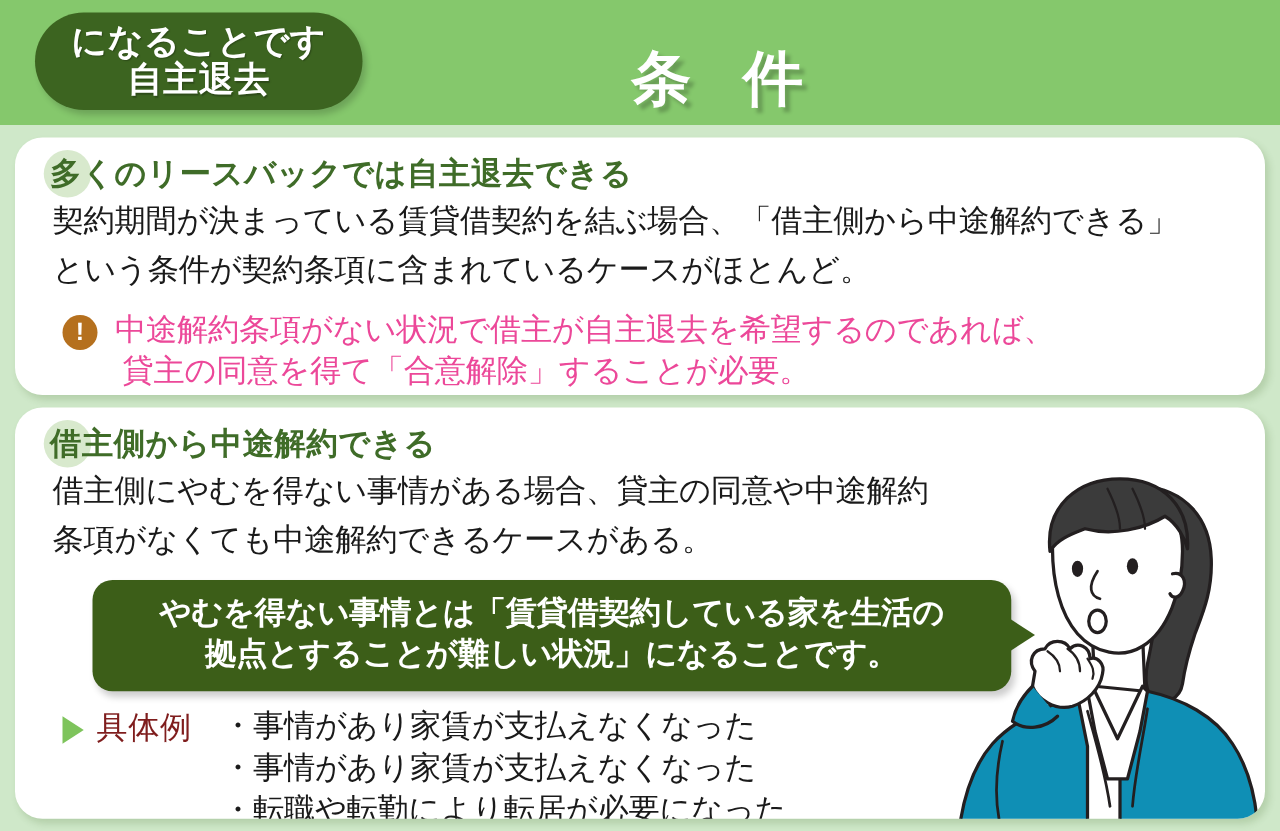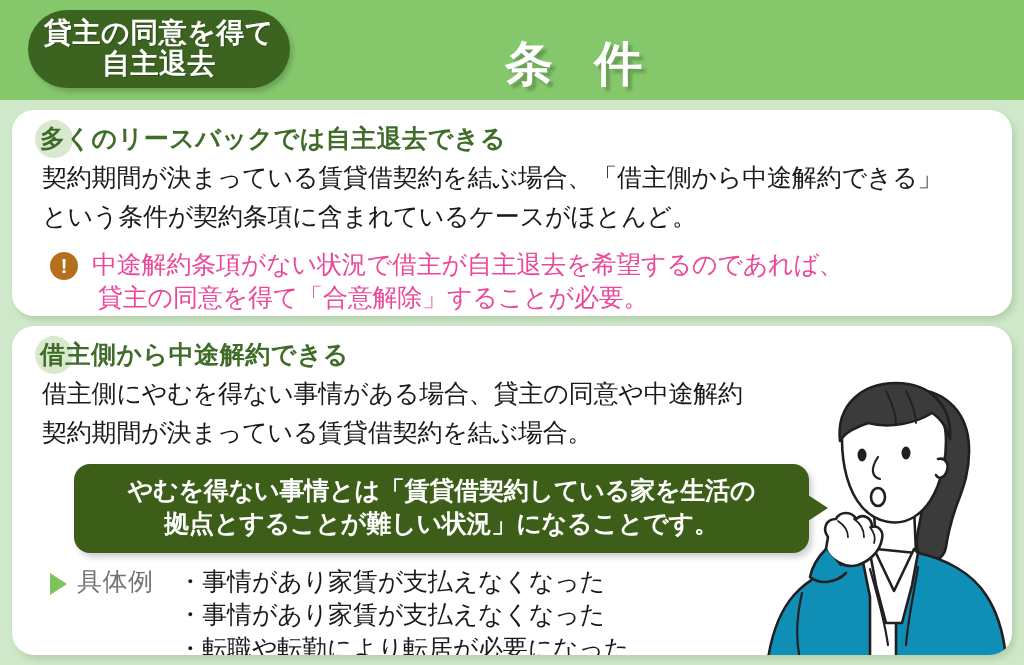--- a/index.html
+++ b/index.html
@@ -178,21 +178,21 @@
     flex: 0 0 auto;
     width: 0; height: 0;
     border-top: 11px solid transparent;
     border-bottom: 11px solid transparent;
     border-left: 17px solid #7ec45c;
     margin-top: 8px;
   }
   .examples-label {
     flex: 0 0 auto;
     font-size: 25px;
-    color: #737373;
+    color: #7f1d1d;
     padding-left: 10px;
     white-space: nowrap;
     letter-spacing: 0.5px;
   }
   .examples-list {
     list-style: none;
     margin: 0;
     padding: 0 0 0 24px;
   }
   .examples-list li {
@@ -214,21 +214,21 @@
     width: 250px;
     height: 300px;
     pointer-events: none;
   }
 </style>
 </head>
 <body>
 
 <div class="header">
   <div class="header-badge">
-    <span>貸主の同意を得て</span>
+    <span>になることです</span>
     <span>自主退去</span>
   </div>
   <div class="header-title">条 件</div>
 </div>
 
 <div class="card" id="card-one">
   <h2 class="card-heading">
     <span class="heading-dot"></span>
     <span class="heading-text">多くのリースバックでは自主退去できる</span>
   </h2>
@@ -243,21 +243,21 @@
     </div>
   </div>
 </div>
 
 <div class="card" id="card-two">
   <h2 class="card-heading">
     <span class="heading-dot"></span>
     <span class="heading-text">借主側から中途解約できる</span>
   </h2>
   <p class="body-text">借主側にやむを得ない事情がある場合、貸主の同意や中途解約</p>
-  <p class="body-text">契約期間が決まっている賃貸借契約を結ぶ場合。</p>
+  <p class="body-text">条項がなくても中途解約できるケースがある。</p>
 
   <div class="bubble-wrap">
     <div class="bubble">
       <span class="line">やむを得ない事情とは「賃貸借契約している家を生活の</span>
       <span class="line">拠点とすることが難しい状況」になることです。</span>
     </div>
     <div class="bubble-tail"></div>
   </div>
 
   <div class="examples">

